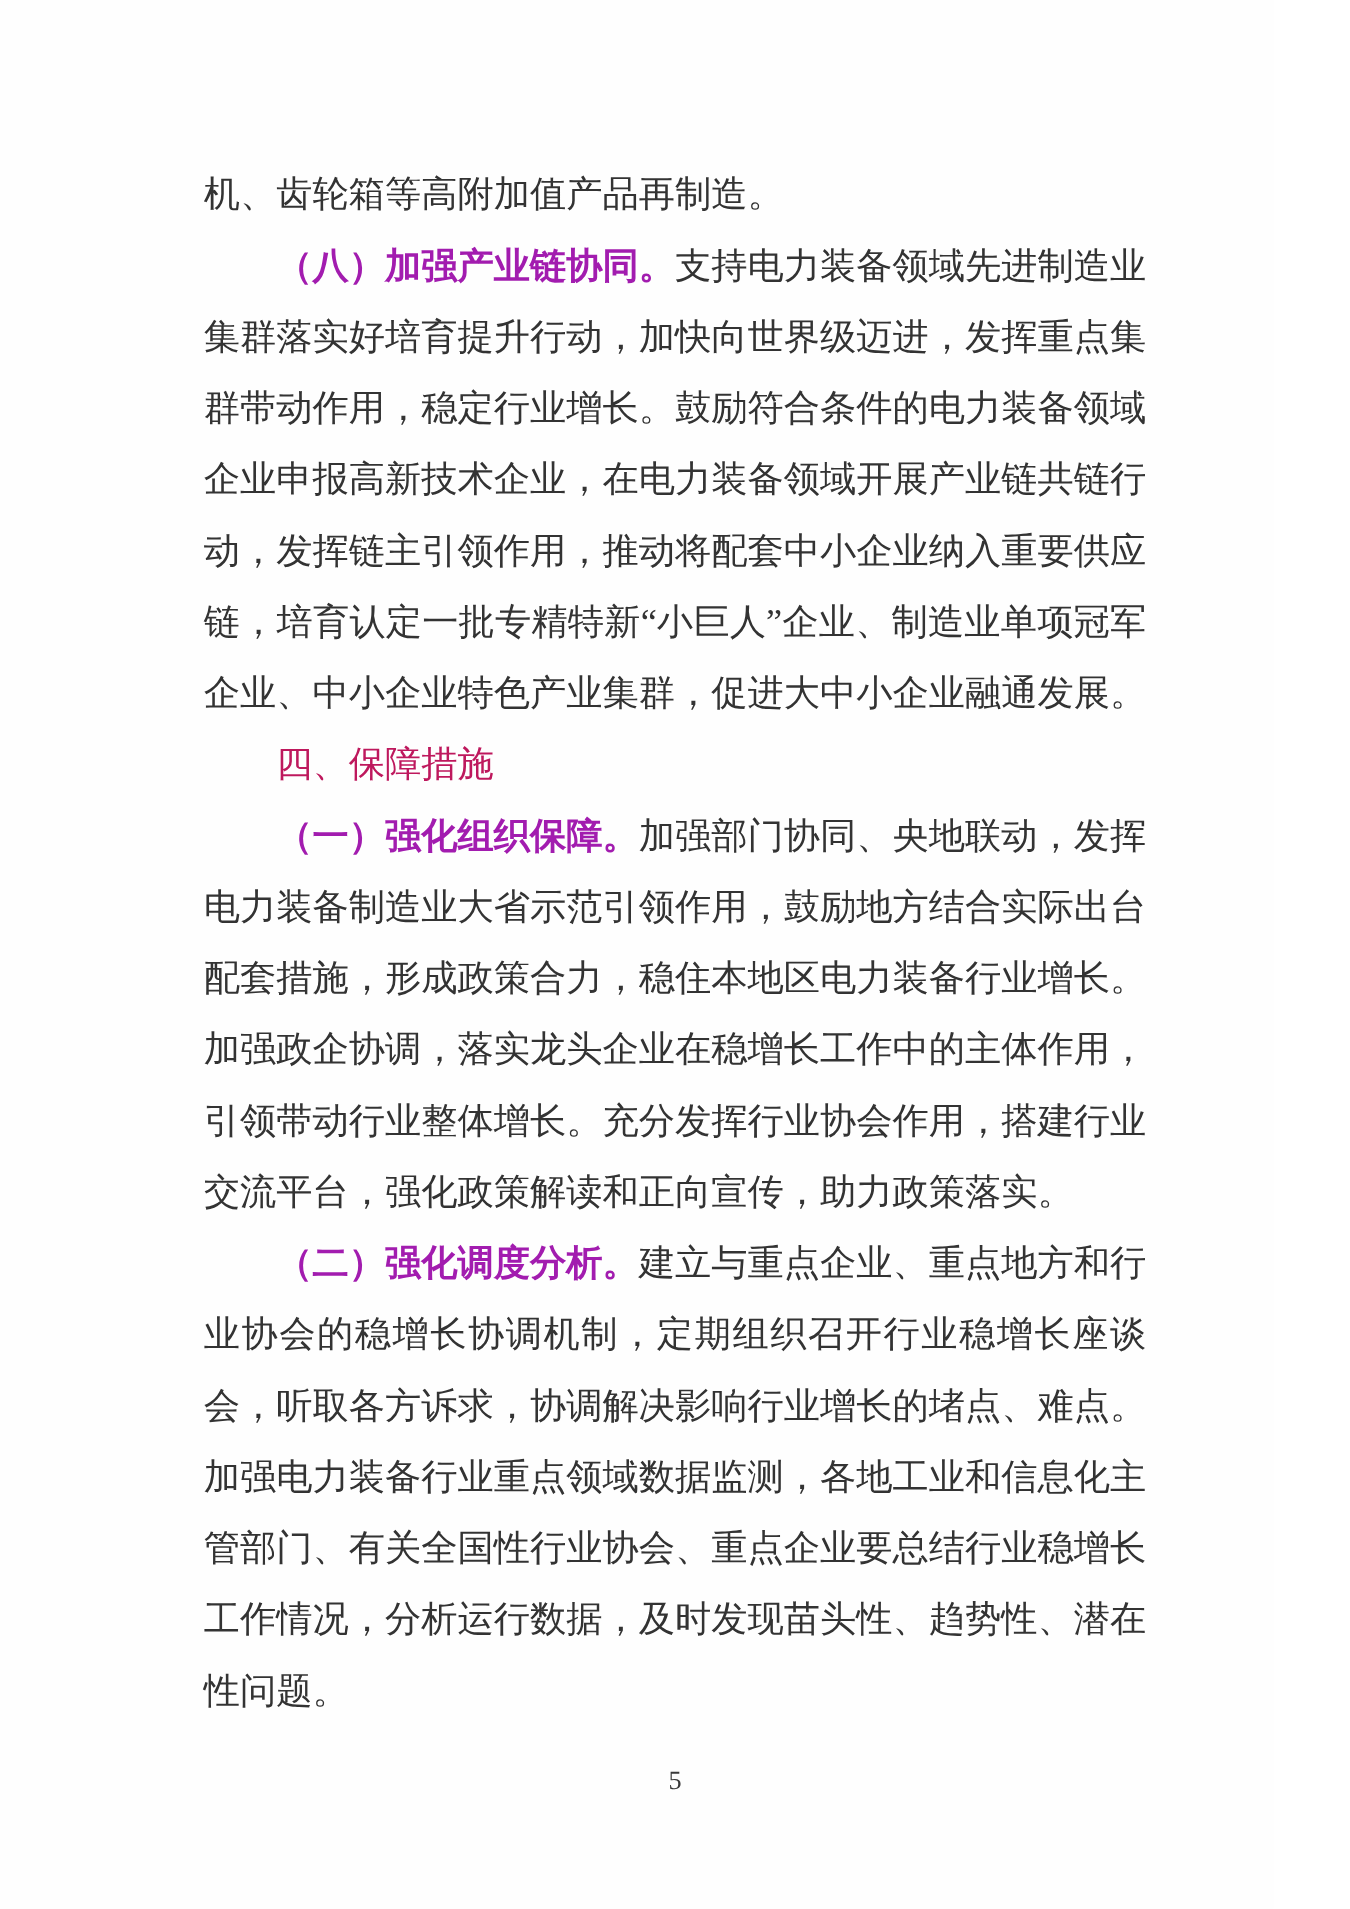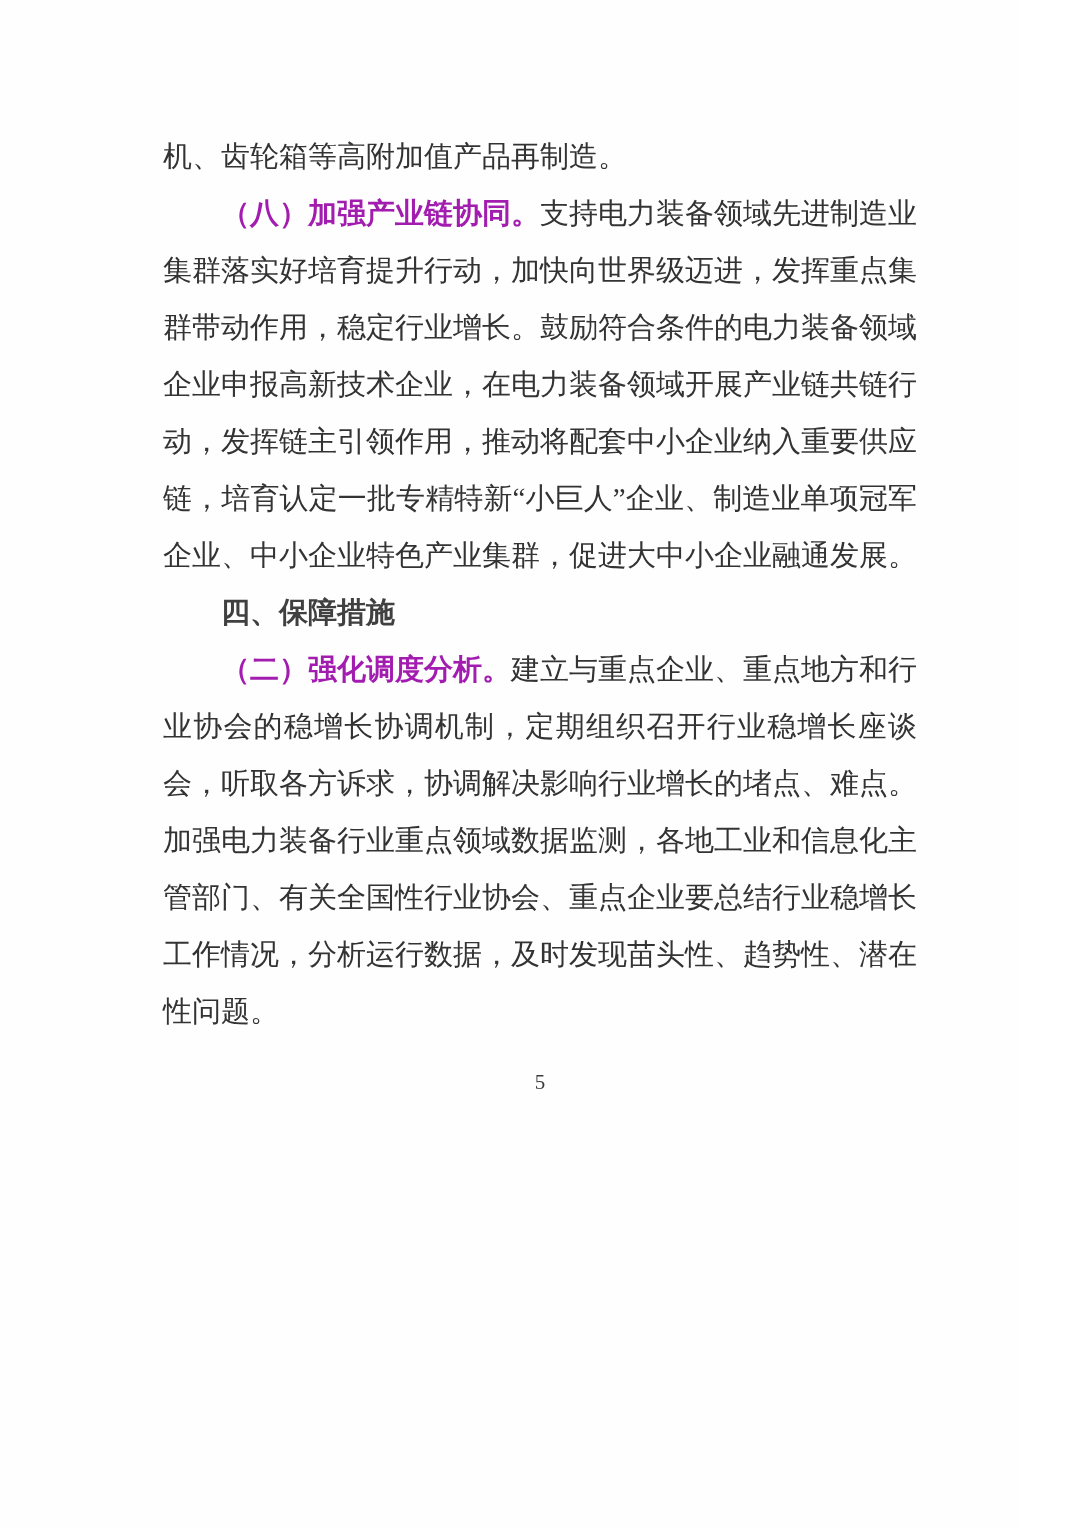--- a/index.html
+++ b/index.html
@@ -35,22 +35,22 @@
   }
   .para.indent {
     text-indent: 2em;
   }
   .para .lead {
     font-weight: bold;
     color: #a21caf;
   }
   .para.heading .lead {
     font-family: "Liberation Sans", "DejaVu Sans", sans-serif;
-    font-weight: bold;
-    color: #404040;
+    font-weight: normal;
+    color: #be185d;
   }
   .footer {
     margin-top: 28px;
     text-align: center;
   }
   .page-number {
     display: inline-block;
     font-size: 21px;
     line-height: 29px;
     color: #3a3a3a;
@@ -62,20 +62,21 @@
 
 <div class="page">
   <div class="content">
 
     <p class="para"><span>机、齿轮箱等高附加值产品再制造。</span></p>
 
     <p class="para indent"><b class="lead">（八）加强产业链协同。</b><span>支持电力装备领域先进制造业集群落实好培育提升行动，加快向世界级迈进，发挥重点集群带动作用，稳定行业增长。鼓励符合条件的电力装备领域企业申报高新技术企业，在电力装备领域开展产业链共链行动，发挥链主引领作用，推动将配套中小企业纳入重要供应链，培育认定一批专精特新“小巨人”企业、制造业单项冠军企业、中小企业特色产业集群，促进大中小企业融通发展。</span></p>
 
     <p class="para indent heading"><b class="lead">四、保障措施</b></p>
 
+    <p class="para indent"><b class="lead">（一）强化组织保障。</b><span>加强部门协同、央地联动，发挥电力装备制造业大省示范引领作用，鼓励地方结合实际出台配套措施，形成政策合力，稳住本地区电力装备行业增长。加强政企协调，落实龙头企业在稳增长工作中的主体作用，引领带动行业整体增长。充分发挥行业协会作用，搭建行业交流平台，强化政策解读和正向宣传，助力政策落实。</span></p>
 
     <p class="para indent"><b class="lead">（二）强化调度分析。</b><span>建立与重点企业、重点地方和行业协会的稳增长协调机制，定期组织召开行业稳增长座谈会，听取各方诉求，协调解决影响行业增长的堵点、难点。加强电力装备行业重点领域数据监测，各地工业和信息化主管部门、有关全国性行业协会、重点企业要总结行业稳增长工作情况，分析运行数据，及时发现苗头性、趋势性、潜在性问题。</span></p>
 
     <div class="footer">
       <span class="page-number">5</span>
     </div>
 
   </div>
 </div>
 

